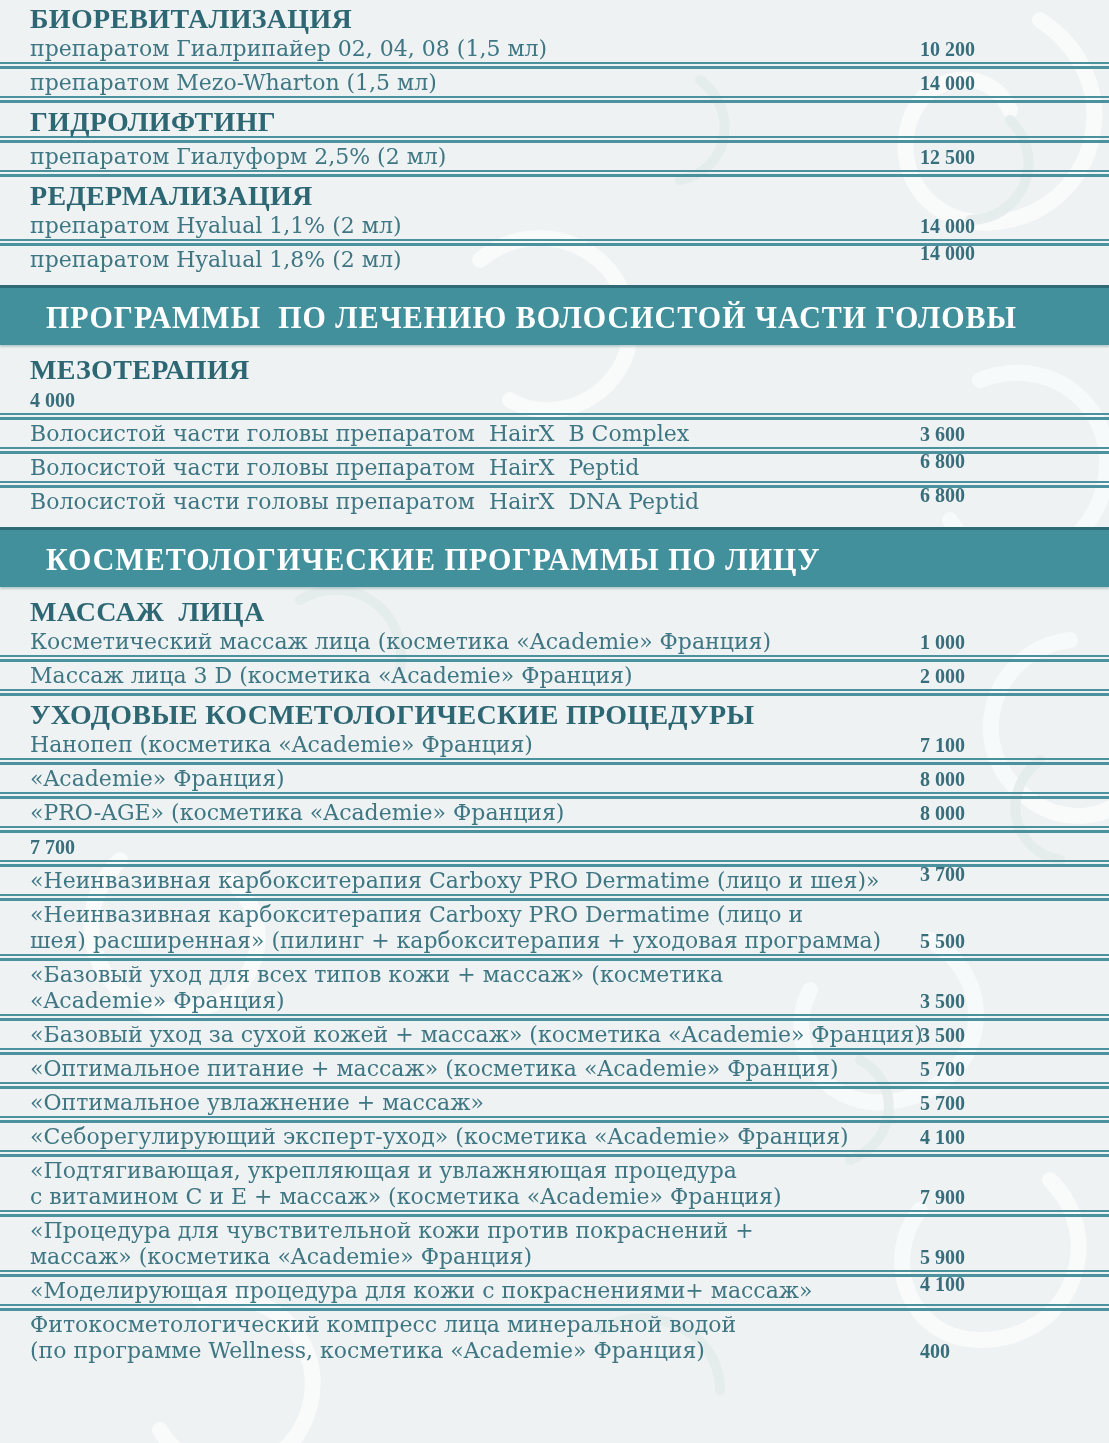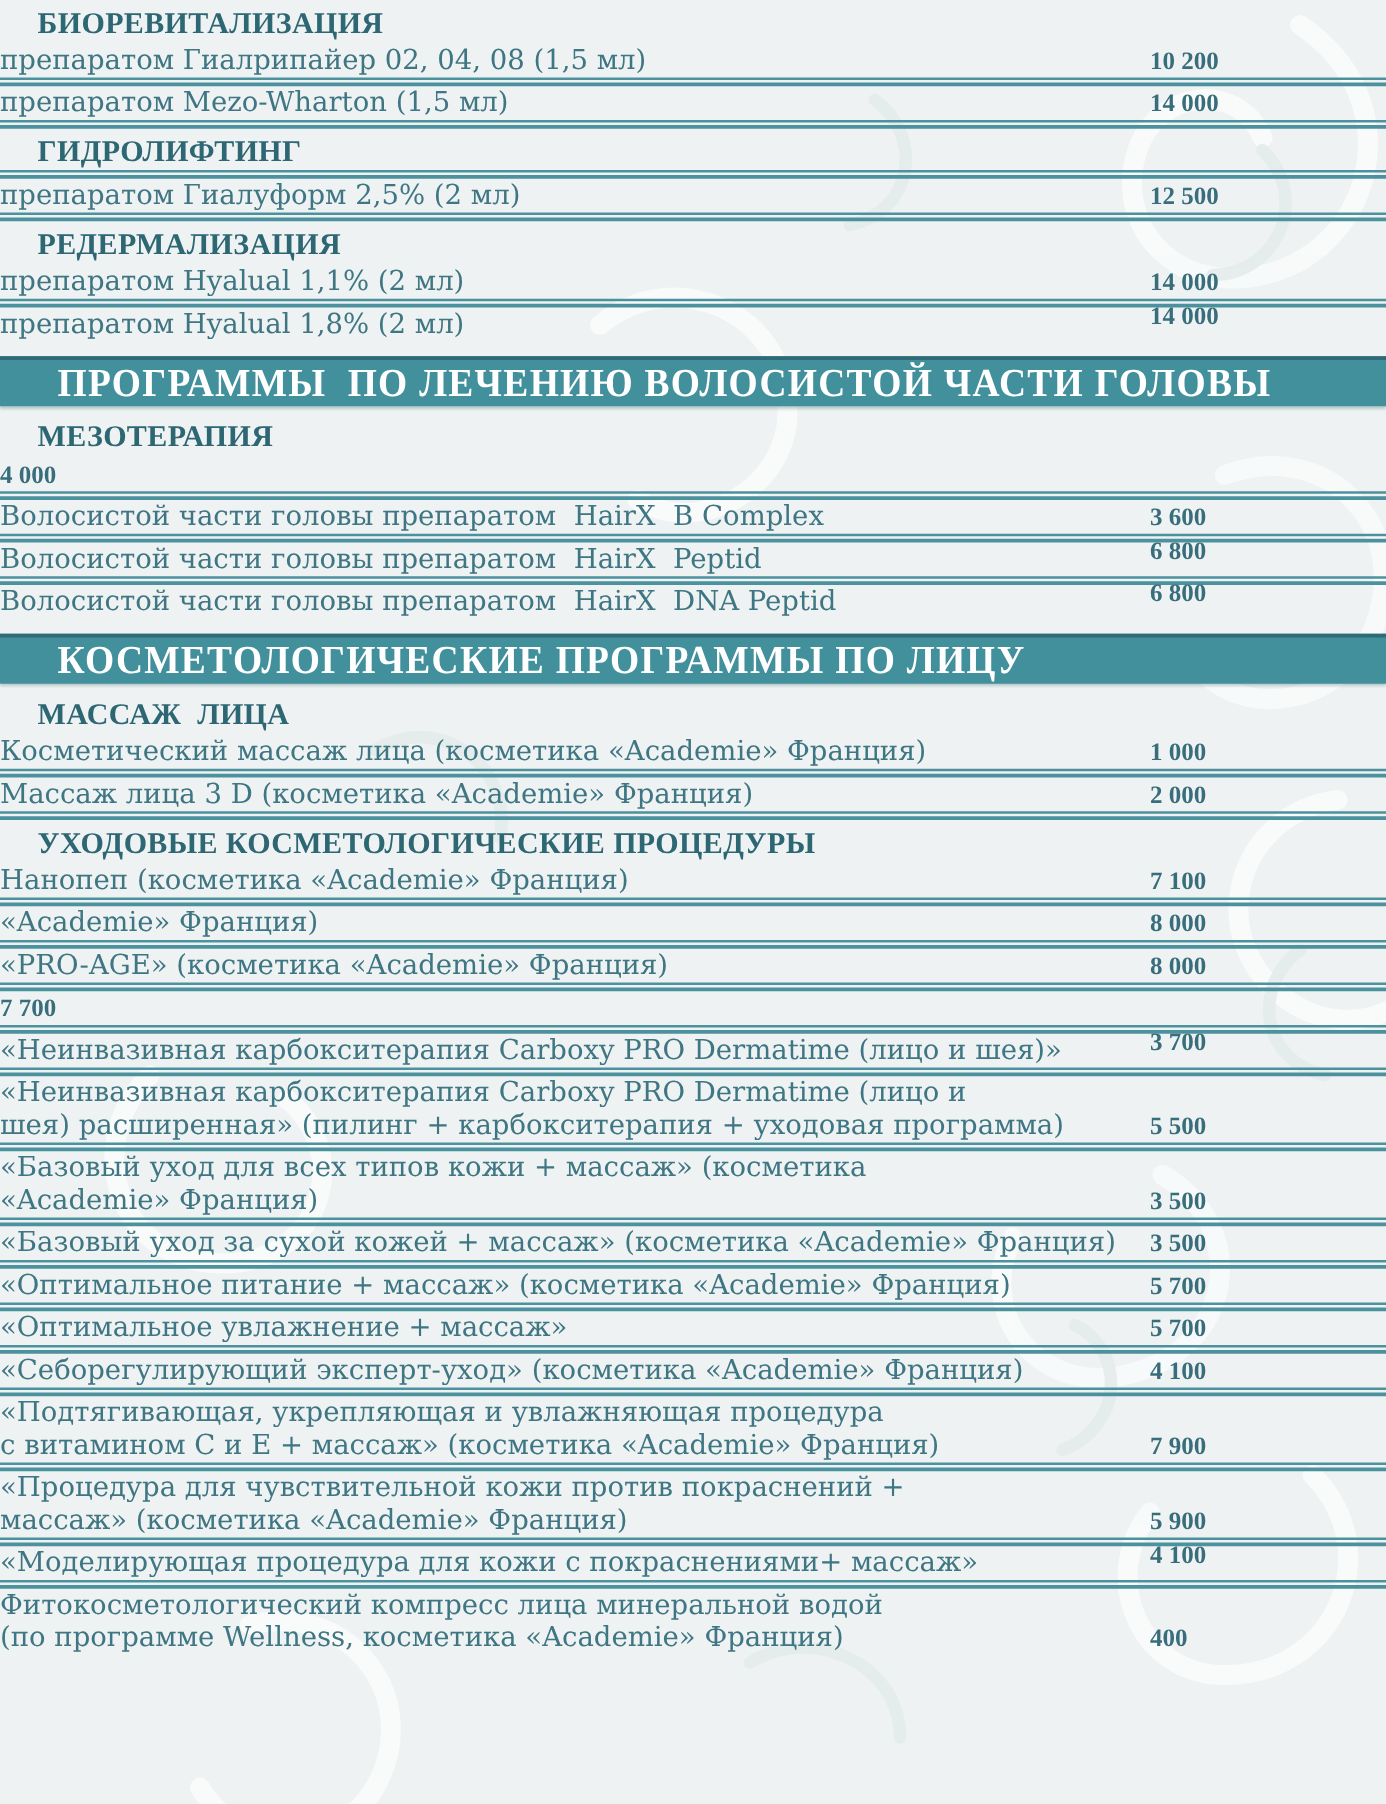--- a/index.html
+++ b/index.html
@@ -12,29 +12,29 @@
   }
   
   .bg-pattern {
     position:absolute; left:0; top:0; z-index:0;
     pointer-events:none;
   }
   .content { position:relative; z-index:1; padding-top:4px; }
 
   .subheader {
     font-family:"Liberation Serif", serif;
-    font-weight:700; font-size:24px; line-height:26px;
+    font-weight:700; font-size:28px; line-height:26px;
     color:#2e6774; letter-spacing:.3px;
     padding-left:30px; margin:2px 0 1px;
   }
   .subheader-text { white-space:pre; }
 
   .item-row {
     display:flex; align-items:stretch;
-    margin-top:1px;
+    padding-left:30px; margin-top:1px;
     font-family:"DejaVu Serif", serif;
     font-size:22px; line-height:26px;
     color:#3f7683;
   }
   .item-name { flex:1 1 auto; min-width:0; }
   .line { display:block; white-space:pre; }
   .item-price {
     flex:0 0 189px; width:189px;
     align-self:flex-end;
     font-family:"Liberation Serif", serif;
@@ -44,21 +44,21 @@
   .item-row.raised .item-price { transform:translateY(-7px); }
 
   .sep {
     height:7px; width:100%;
     border-top:2px solid #4c919e;
     border-bottom:3px solid #4c919e;
     background:transparent;
   }
 
   .banner {
-    height:40px; width:100%;
+    height:60px; width:100%;
     margin:8px 0;
     background:#41909c;
     border-top:3px solid #2f6b76;
     box-shadow:0 2px 2px rgba(90,130,135,.35);
     display:flex; align-items:center;
     padding-left:46px;
   }
   .banner-text {
     font-family:"Liberation Serif", serif;
     font-weight:700; font-size:30px;

